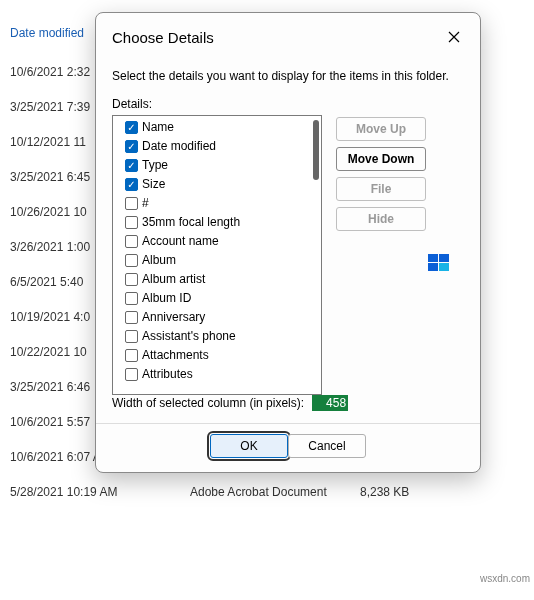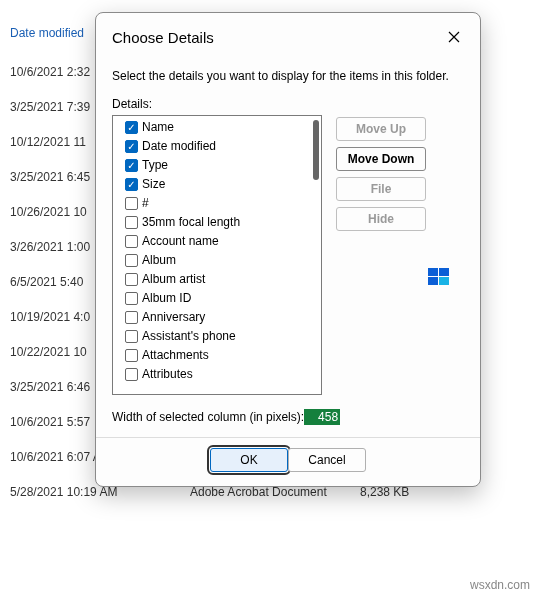--- a/index.html
+++ b/index.html
@@ -61,36 +61,36 @@
       height: 24px; border: 1px solid #bfbfbf; background: #fdfdfd;
       border-radius: 3px; font-size: 12px; cursor: pointer;
       display:flex; align-items:center; justify-content:center;
     }
     .btn.disabled { color: #9a9a9a; cursor: default; }
     .btn.active { border-color: #888; }
     
     .flag { position:absolute; right:30px; bottom:200px; width:22px; height:18px; }
     .flag svg { width:100%; height:100%; }
     
-    .widthrow { display:flex; align-items:center; margin-top:14px; }
+    .widthrow { display:flex; align-items:center; gap:8px; }
     .widthrow .winput {
       width: 36px; border:none; background:#15803d; color:#fff;
       font-size:12px; text-align:right; padding:1px 2px;
     }
     
     .hr { border:0; border-top:1px solid #ddd; margin:12px -16px 10px; }
     
     .footer { display:flex; justify-content:center; }
     .fbtn {
       width:78px; height:24px; border:1px solid #b0b0b0; background:#fdfdfd;
       border-radius:3px; font-size:12px; cursor:pointer;
     }
     .fbtn.primary { background:#e6f0fb; border:1px solid #0067c0; outline:2px solid #333; outline-offset:1px; }
     
-    .watermark { position:absolute; right:4px; bottom:8px; font-size:12px; color:#888; }
+    .watermark { position:absolute; right:4px; bottom:16px; font-size:10px; color:#888; }
   </style>
 </head>
 <body>
 
 <div class="bg">
   <div class="bg-header">Date modified</div>
   <div id="bg-rows">
       <div class="bg-row">
         <span class="bg-date">10/6/2021 2:32</span>
         <span class="bg-type"></span>

